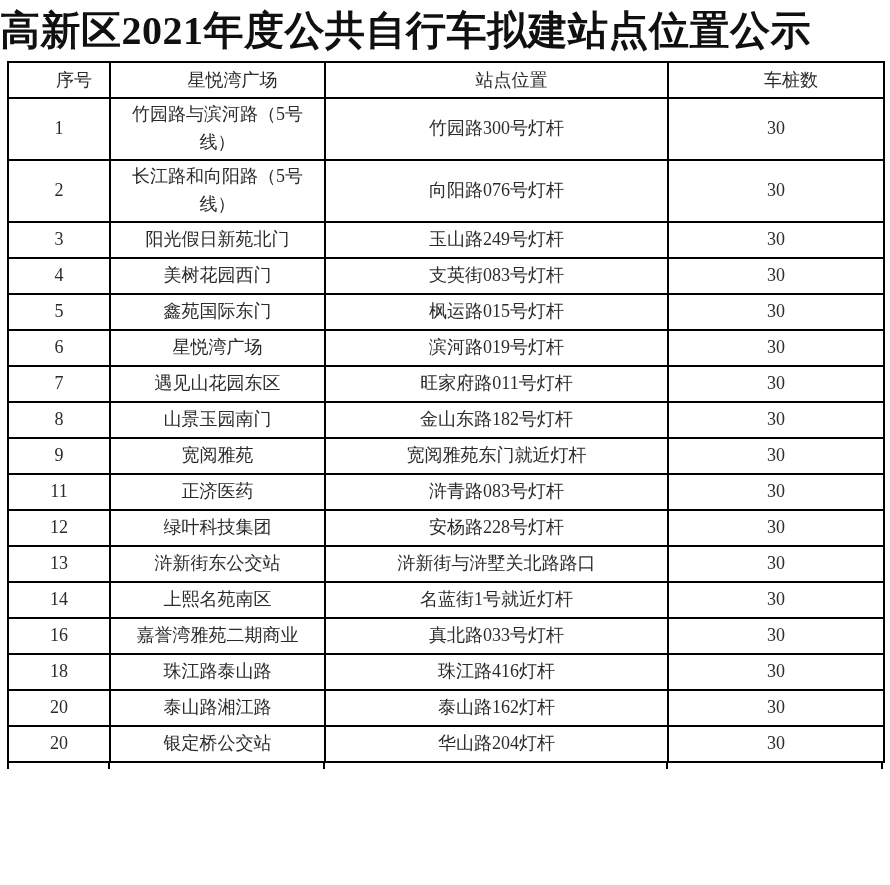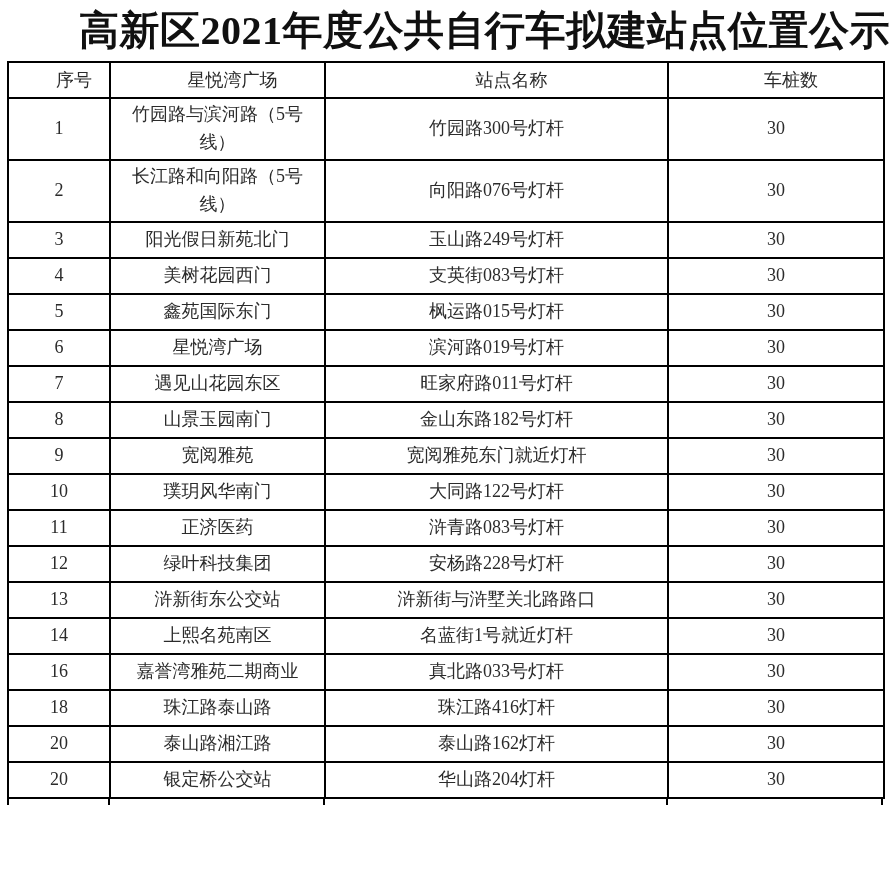--- a/index.html
+++ b/index.html
@@ -8,21 +8,21 @@
     padding: 0;
     background: #ffffff;
     width: 890px;
     height: 885px;
     font-family: "Liberation Serif", "DejaVu Serif", serif;
     color: #2b2b2b;
     overflow: hidden;
   }
   .page-title {
     width: 890px;
-    text-align: right;
+    text-align: left;
     font-size: 40px;
     font-weight: bold;
     color: #101010;
     line-height: 1.25;
     margin: 6px 0 5px 0;
     letter-spacing: 0.5px;
     white-space: nowrap;
   }
   .table-wrap {
     position: relative;
@@ -81,21 +81,21 @@
     <colgroup>
       <col class="col-no">
         <col class="col-name">
         <col class="col-location">
         <col class="col-piles">
     </colgroup>
     <thead>
       <tr>
         <th>序号</th>
         <th>星悦湾广场</th>
-        <th>站点名称</th>
+        <th>站点位置</th>
         <th>车桩数</th>
       </tr>
     </thead>
     <tbody>
       <tr class="tall">
         <td>1</td>
         <td>竹园路与滨河路（5号线）</td>
         <td>竹园路300号灯杆</td>
         <td>30</td>
       </tr>
@@ -138,26 +138,20 @@
       <tr>
         <td>8</td>
         <td>山景玉园南门</td>
         <td>金山东路182号灯杆</td>
         <td>30</td>
       </tr>
       <tr>
         <td>9</td>
         <td>宽阅雅苑</td>
         <td>宽阅雅苑东门就近灯杆</td>
-        <td>30</td>
-      </tr>
-      <tr>
-        <td>10</td>
-        <td>璞玥风华南门</td>
-        <td>大同路122号灯杆</td>
         <td>30</td>
       </tr>
       <tr>
         <td>11</td>
         <td>正济医药</td>
         <td>浒青路083号灯杆</td>
         <td>30</td>
       </tr>
       <tr>
         <td>12</td>

